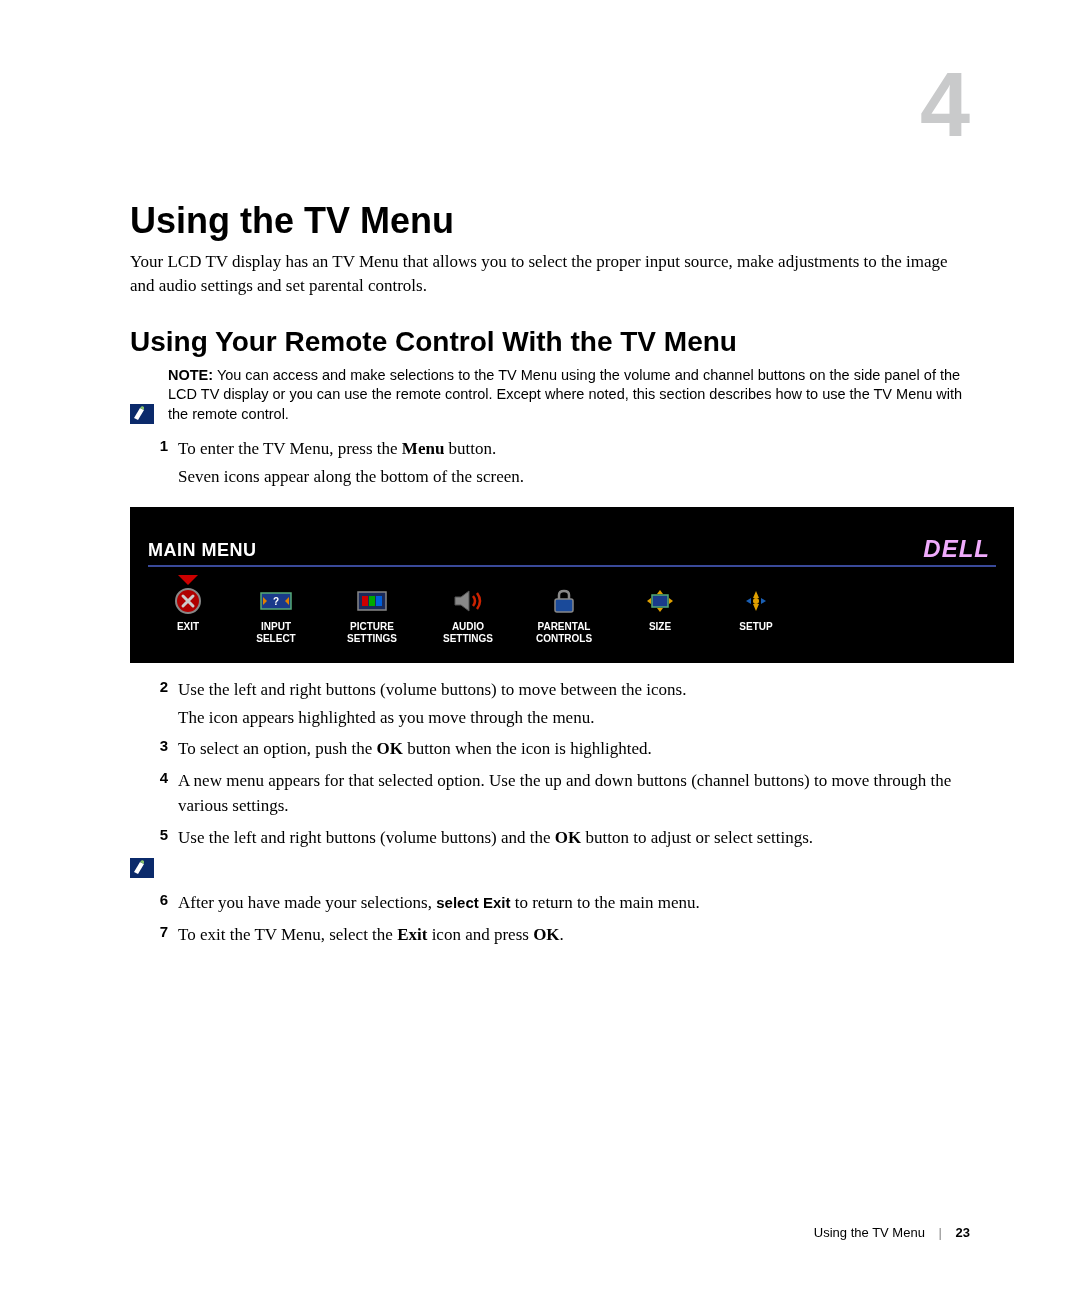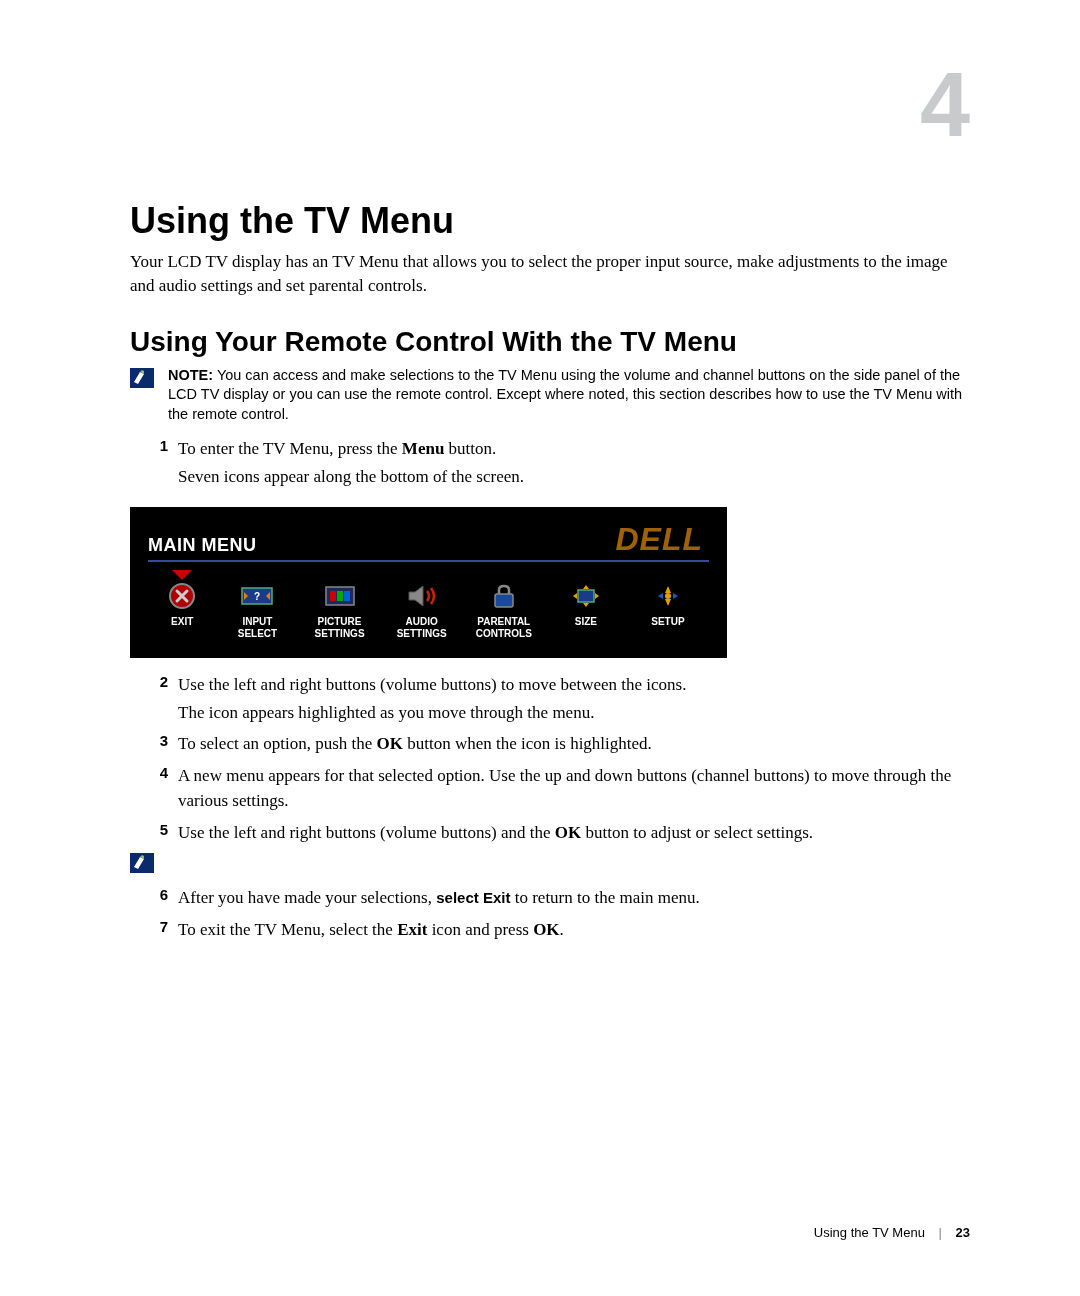--- a/index.html
+++ b/index.html
@@ -38,21 +38,21 @@
     margin: 0 0 28px 0;
   }
   h2.subhead {
     font-family: Arial, Helvetica, sans-serif;
     font-weight: bold;
     font-size: 28px;
     margin: 0 0 8px 0;
   }
   .note-block {
     display: flex;
-    align-items: flex-start;
+    align-items: flex-end;
     margin: 6px 0 12px 0;
   }
   .note-icon {
     width: 24px;
     height: 20px;
     flex: 0 0 24px;
     margin-right: 14px;
     margin-top: 2px;
   }
   .note-text {
@@ -87,22 +87,22 @@
     display: block;
     margin-top: 2px;
   }
   .bold-serif { font-weight: bold; }
 
   
   .tv-menu {
     background: #000;
     color: #fff;
     margin: 18px 0 14px 0;
-    padding: 14px 18px 18px 18px;
-    width: 597px;
+    padding: 28px 18px 18px 18px;
+    width: 884px;
     box-sizing: border-box;
   }
   .tv-top {
     display: flex;
     align-items: flex-end;
     justify-content: space-between;
     border-bottom: 2px solid #3a4a9a;
     padding-bottom: 2px;
     margin-bottom: 8px;
   }
@@ -110,22 +110,22 @@
     font-family: Arial, Helvetica, sans-serif;
     font-weight: bold;
     font-size: 18px;
     letter-spacing: 0.5px;
     padding-bottom: 2px;
   }
   .dell-logo {
     font-family: Arial, Helvetica, sans-serif;
     font-weight: 900;
     font-style: italic;
-    font-size: 32px;
-    color: #a16207;
+    font-size: 24px;
+    color: #f0abfc;
     letter-spacing: 1px;
     padding-right: 6px;
     margin-left: 28px;
   }
   .tv-icons-row {
     display: flex;
     justify-content: flex-start;
     gap: 0;
   }
   .tv-item {

